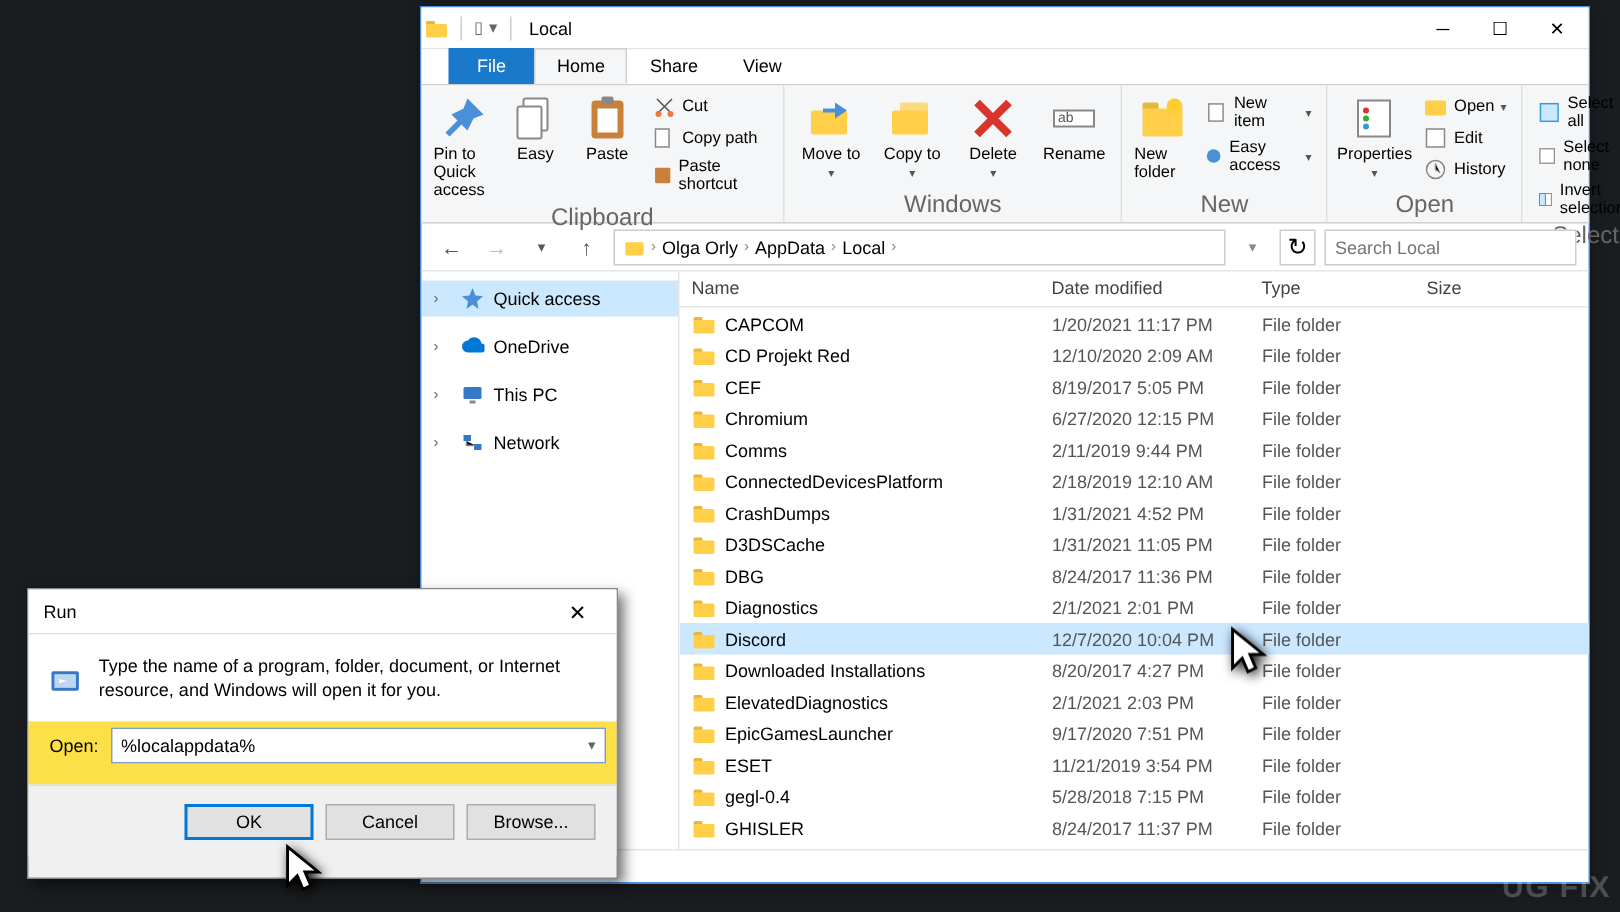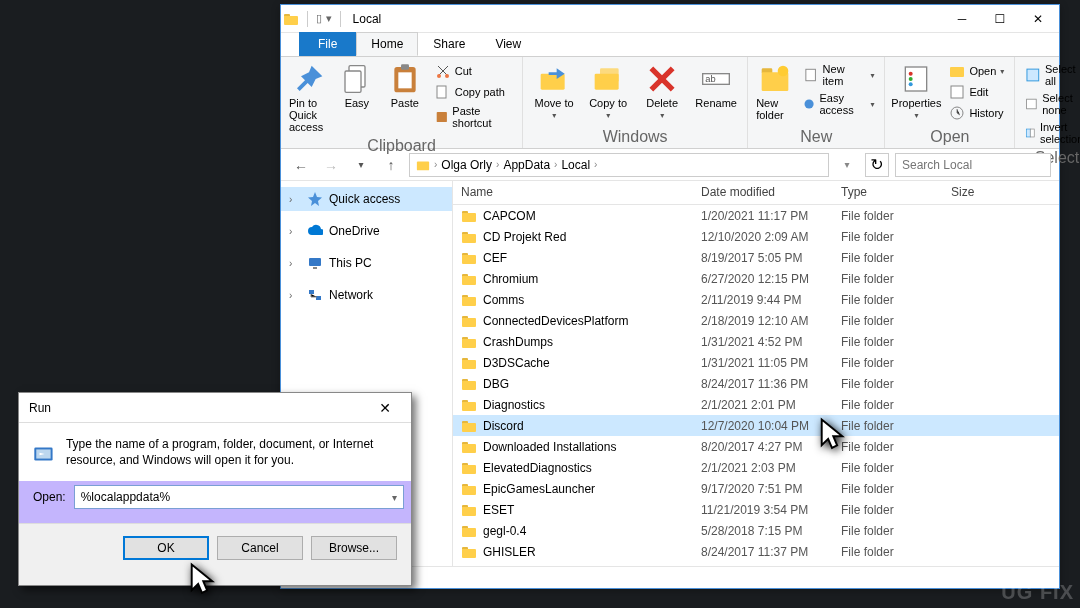--- a/index.html
+++ b/index.html
@@ -30,21 +30,21 @@
 .rsmall .ico { width: 16px; height: 16px; }
 .rcol { display: flex; flex-direction: column; gap: 1px; }
 .dd { font-size: 8px; color: #555; }
 
 .addrbar { height: 32px; display: flex; align-items: center; gap: 6px; padding: 0 8px; border-bottom: 1px solid #e5e5e5; }
 .navbtn { width: 24px; height: 24px; display: flex; align-items: center; justify-content: center; color: #555; cursor: pointer; font-size: 14px; }
 .breadcrumb { flex: 1; height: 24px; border: 1px solid #ccc; display: flex; align-items: center; padding: 0 6px; font-size: 12px; gap: 4px; }
 .bc-seg { cursor: pointer; }
 .bc-arr { color: #888; font-size: 10px; }
 .refresh { width: 24px; height: 24px; border: 1px solid #ccc; display: flex; align-items: center; justify-content: center; cursor: pointer; }
-.search { width: 156px; height: 24px; border: 1px solid #ccc; padding: 0 6px; font-size: 12px; color: #999; }
+.search { width: 168px; height: 24px; border: 1px solid #ccc; padding: 0 6px; font-size: 12px; color: #999; }
 
 .body { flex: 1; display: flex; overflow: hidden; }
 .navpane { width: 172px; border-right: 1px solid #e5e5e5; padding: 6px 0; overflow: hidden; }
 .navitem { display: flex; align-items: center; gap: 6px; padding: 4px 8px; font-size: 12px; cursor: pointer; }
 .navitem.sel { background: #cce8ff; }
 .navchev { font-size: 10px; color: #666; width: 12px; }
 .navico { width: 16px; height: 16px; }
 
 .filelist { flex: 1; display: flex; flex-direction: column; overflow: hidden; }
 .listhdr { display: flex; height: 24px; border-bottom: 1px solid #e5e5e5; font-size: 12px; color: #444; }
@@ -65,21 +65,21 @@
 .status { height: 22px; border-top: 1px solid #e5e5e5; font-size: 11px; color: #555; padding: 3px 10px; }
 
 
 .rundlg { position: absolute; left: 18px; top: 392px; width: 394px; height: 194px; background: #f0f0f0; border: 1px solid #888; box-shadow: 4px 4px 8px rgba(0,0,0,.55); }
 .rundlg .rtitle { height: 30px; background: #fff; display: flex; align-items: center; padding: 0 10px; font-size: 12px; border-bottom: 1px solid #ddd; }
 .rundlg .rtitle .sp { flex: 1; }
 .rundlg .rclose { width: 32px; height: 30px; display: flex; align-items: center; justify-content: center; cursor: pointer; font-size: 14px; }
 .rundlg .rbody { padding: 14px 14px 10px; display: flex; gap: 12px; background: #fff; }
 .rundlg .rico { width: 34px; height: 34px; }
 .rundlg .rtext { font-size: 12px; line-height: 1.3; }
-.rundlg .ropen { display: flex; align-items: center; gap: 8px; padding: 4px 14px 14px; background: #c4b5fd; }
+.rundlg .ropen { display: flex; align-items: center; gap: 8px; padding: 4px 14px 14px; background: #fde047; }
 .rundlg .ropen label { font-size: 12px; }
 .rundlg .rinput { flex: 1; height: 24px; border: 1px solid #7a9fd4; background: #fff; padding: 0 6px; font-size: 12px; }
 .rundlg .rbtns { height: 48px; background: #f0f0f0; display: flex; align-items: center; justify-content: flex-end; gap: 8px; padding: 0 14px; border-top: 1px solid #ddd; }
 .rundlg .btn { width: 86px; height: 24px; font-size: 12px; background: #e1e1e1; border: 1px solid #adadad; cursor: pointer; }
 .rundlg .btn.def { border: 2px solid #0078d7; }
 
 .cursor { position: absolute; pointer-events: none; z-index: 99; }
 .cursor svg { filter: drop-shadow(2px 2px 4px rgba(0,0,0,.9)); }
 
 .watermark { position: absolute; right: 6px; bottom: 4px; color: rgba(255,255,255,.22); font-size: 20px; font-weight: bold; letter-spacing: 1px; }

